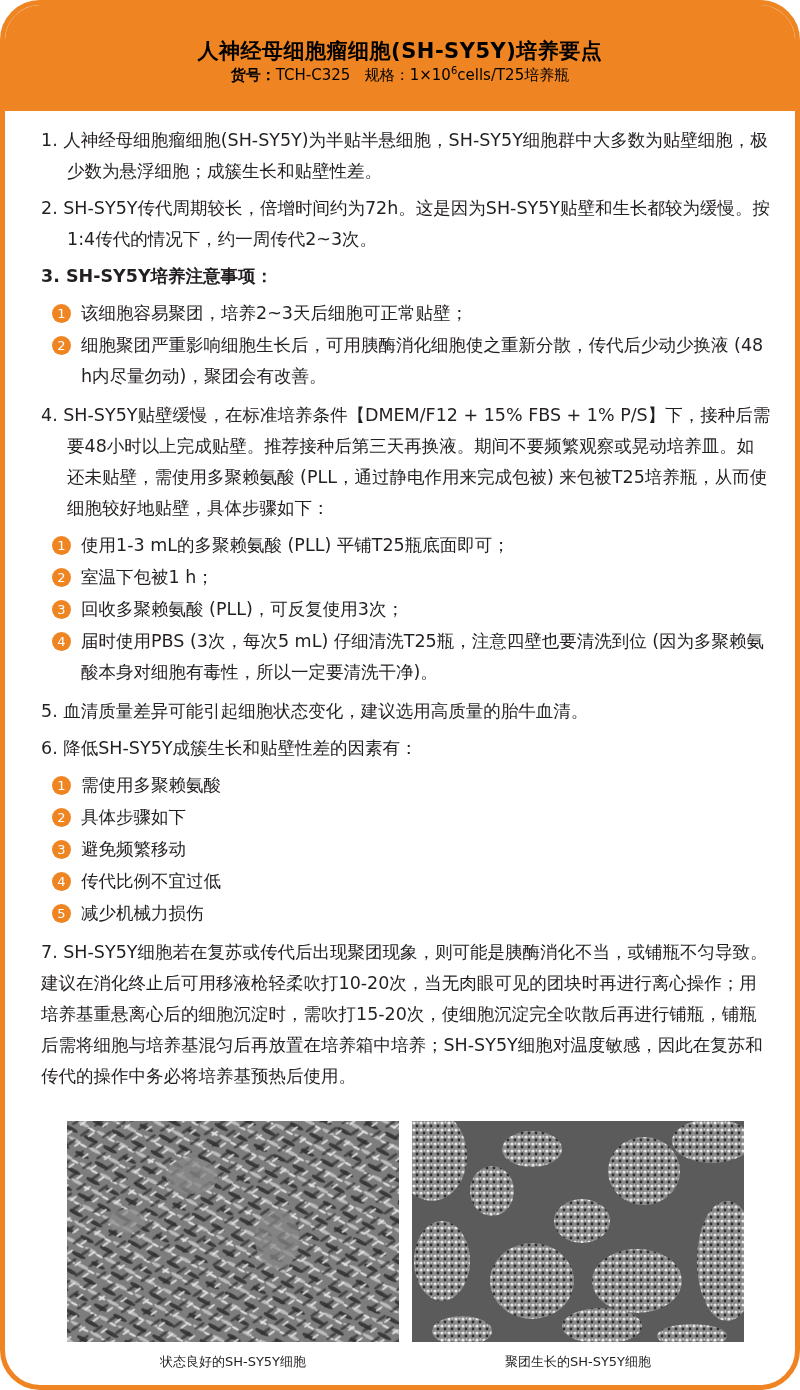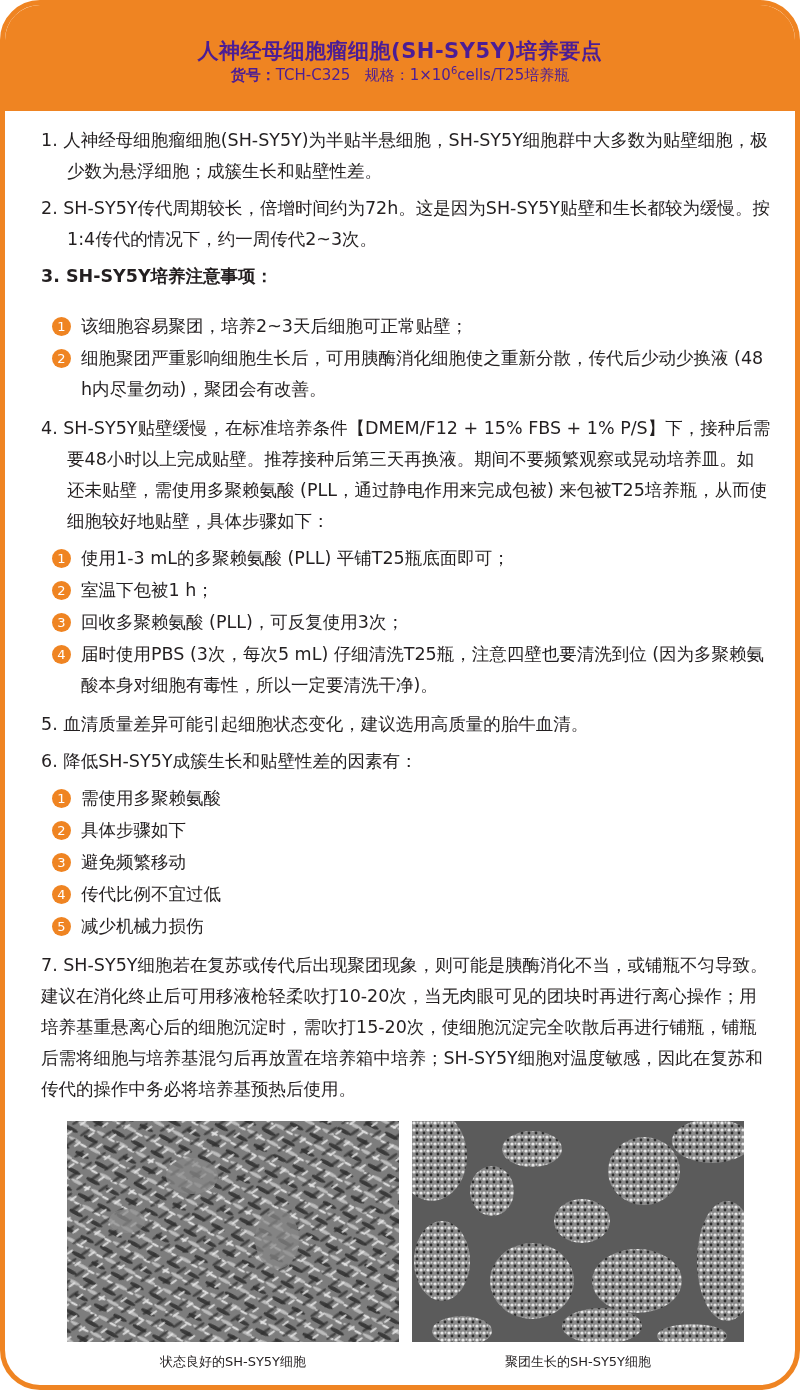--- a/index.html
+++ b/index.html
@@ -1,27 +1,27 @@
 <!DOCTYPE html>
 <html><head>
 <meta charset="utf-8">
 <style>
   html, body { margin: 0; padding: 0; background: #ffffff; }
   body { width: 800px; height: 1390px; position: relative; overflow: hidden;
          font-family: "DejaVu Sans", "Liberation Sans", sans-serif; color: #231f20; }
   .card { position: absolute; left: 0; top: 0; width: 800px; height: 1390px; box-sizing: border-box;
           border: 5px solid #ef8422; border-radius: 40px; overflow: hidden; background: #fff; }
-  .header { position: absolute; left: 0; top: 0; width: 100%; height: 106px; background: #ef8422; color: #4c1d95; text-align: center; }
+  .header { position: absolute; left: 0; top: 0; width: 100%; height: 106px; background: #ef8422; color: #000000; text-align: center; }
   .header .title { position: absolute; left: 0; right: 0; top: 32px; font-size: 21px; font-weight: bold; letter-spacing: 0.5px; }
   .header .sub { position: absolute; left: 0; right: 0; top: 60px; font-size: 15px; }
   .header .sub b { font-weight: bold; }
   .header .sub sup { font-size: 10px; }
   .content { position: absolute; left: 36px; top: 120px; width: 730px; font-size: 17.5px; line-height: 31px; }
   .p { position: relative; padding-left: 26px; text-indent: -26px; margin: 0 0 6px 0; }
-  .p.bold { font-weight: bold; margin-bottom: 19px; }
+  .p.bold { font-weight: bold; margin-bottom: 6px; }
   .p7 { padding-left: 0; text-indent: 0; }
   .li { position: relative; padding-left: 40px; margin: 0 0 1px 0; }
   .badge { position: absolute; left: 11px; top: 6px; width: 19px; height: 19px; border-radius: 50%;
            background: #ef8422; color: #fff; font-size: 13px; line-height: 19px; text-align: center; text-indent: 0; }
   .sublist { margin: 4px 0 8px 0; }
   .photos { position: absolute; top: 1116px; left: 62px; width: 676px; height: 221px; }
   .photo { position: absolute; top: 0; width: 332px; height: 221px; overflow: hidden; }
   .photo.left { left: 0; background: #7a7a7a; }
   .photo.right { left: 345px; background: #5a5a5a; }
   .caption { position: absolute; top: 1348px; width: 332px; text-align: center; font-size: 13px; }

